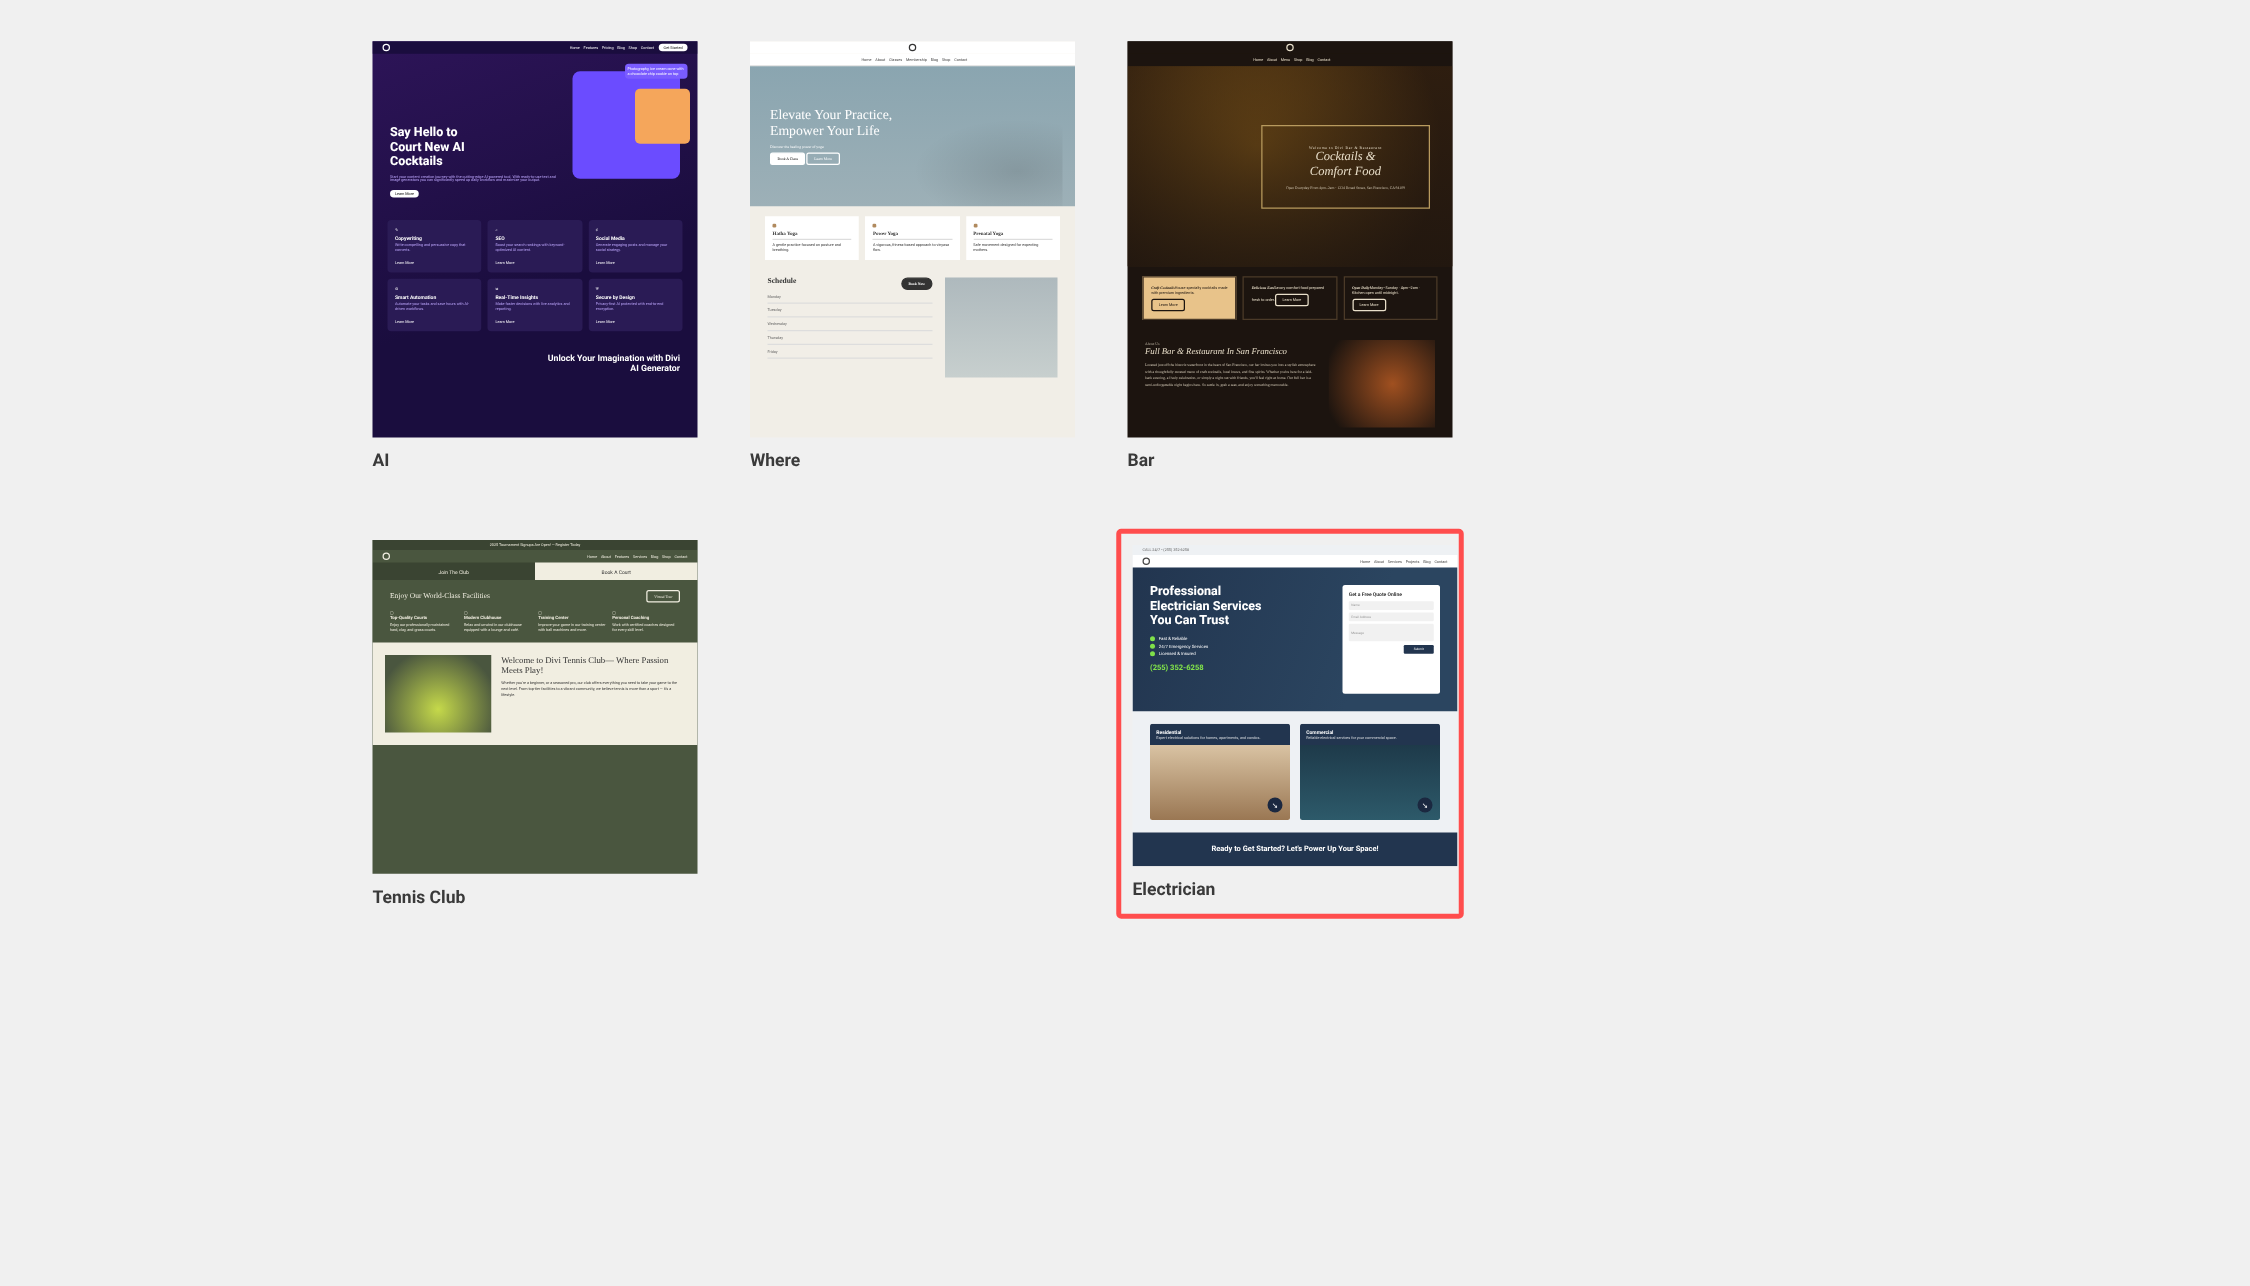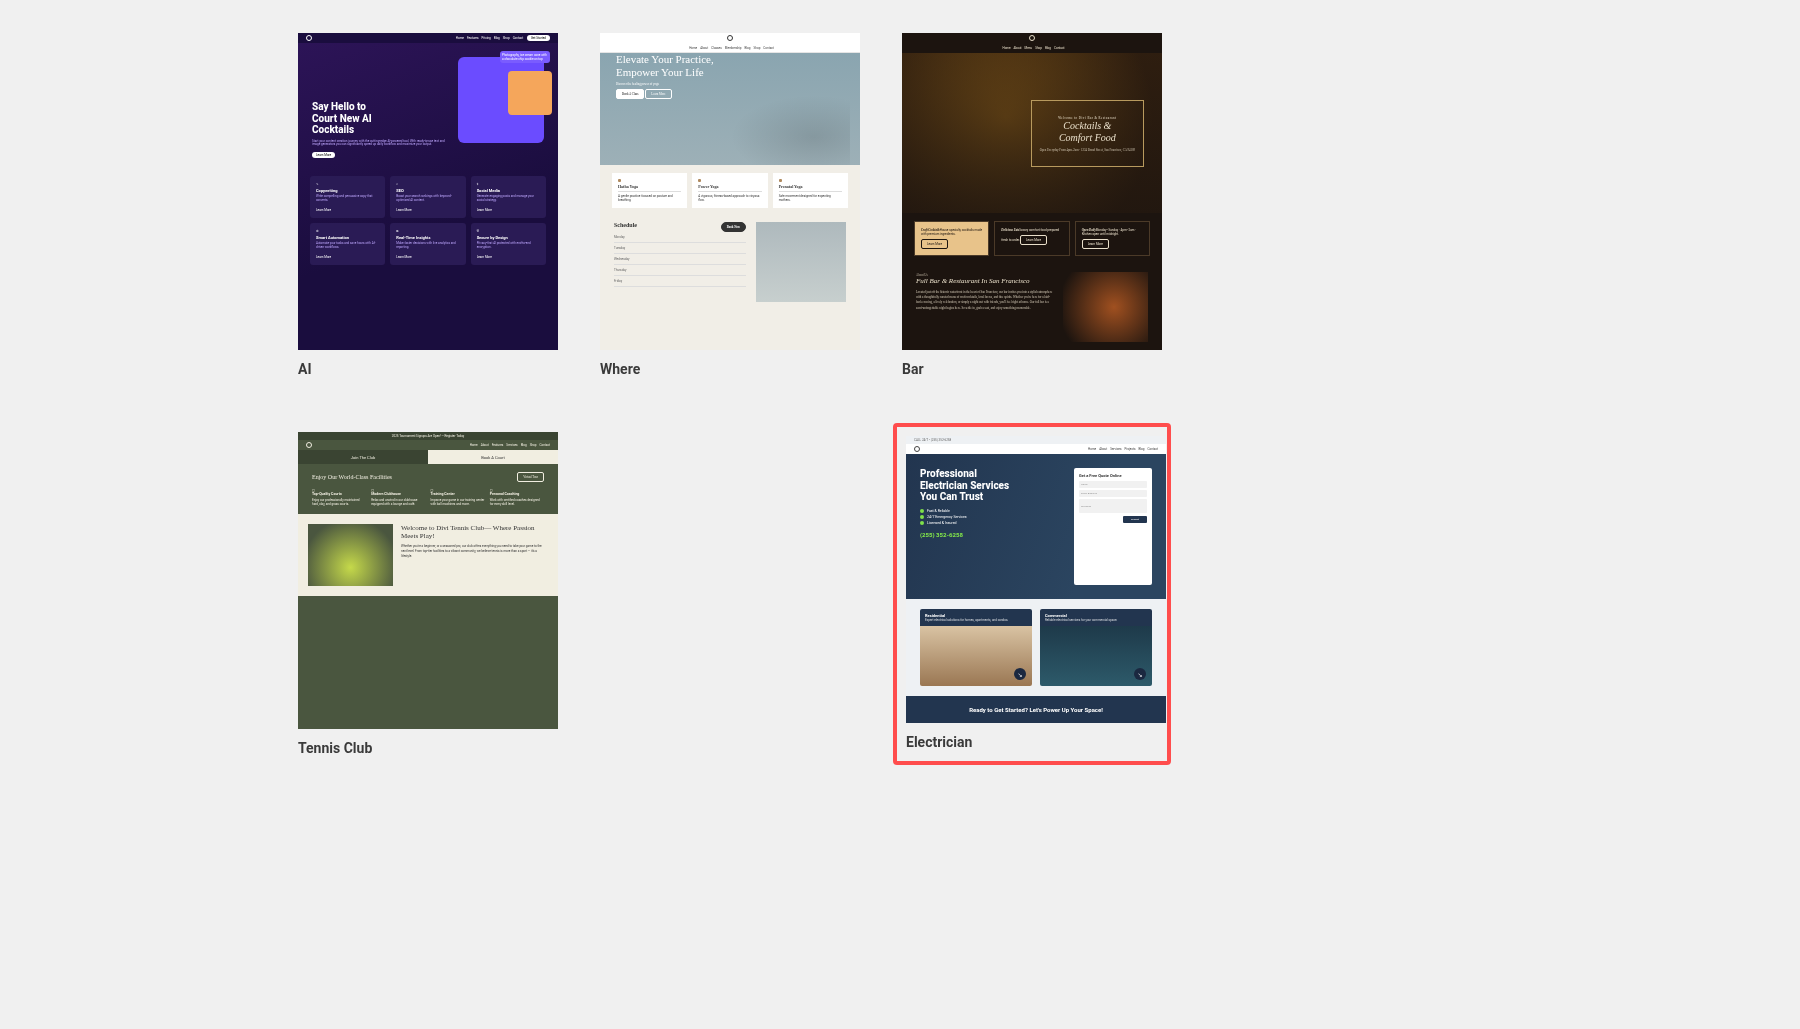--- a/index.html
+++ b/index.html
@@ -69,36 +69,36 @@
   .ai .hero-right{width:86px;height:86px;background:#6b4cff;border-radius:6px;position:relative;}
   .ai .hero-right::after{content:"";position:absolute;right:-8px;top:14px;width:44px;height:44px;background:#f5a65b;border-radius:4px;}
   .ai .hero-right .note{position:absolute;top:-6px;right:-6px;background:#7a5cff;border-radius:3px;padding:2px;font-size:3px;width:50px;}
   .ai .card{background:#2a1b55;border-radius:3px;}
   .ai .card b{font-size:4px;display:block;margin:2px 0;}
   .ai .cta{padding:10px 14px;font-size:7px;font-weight:700;text-align:right;}
   .ai .subtle{color:#bfa8ff;font-size:3px;line-height:1.3;display:block;margin-bottom:5px;}
 
   
   .yoga{height:100%;background:#f1eee7;color:#333;}
-  .yoga .hero{height:112px;background:linear-gradient(180deg,#8aa5b0 0%,#9db0b7 100%);display:flex;flex-direction:column;justify-content:flex-start;padding:0 16px;color:#fff;font-family:Georgia,serif;position:relative;}
+  .yoga .hero{height:112px;background:linear-gradient(180deg,#8aa5b0 0%,#9db0b7 100%);display:flex;flex-direction:column;justify-content:center;padding:0 16px;color:#fff;font-family:Georgia,serif;position:relative;}
   .yoga .hero h1{font-size:11px;font-weight:400;line-height:1.2;}
   .yoga .hero .figure{position:absolute;right:10px;bottom:0;width:120px;height:70px;background:radial-gradient(ellipse at 70% 60%,rgba(0,0,0,0.12),transparent 70%);}
   .yoga .card{background:#fff;}
   .yoga .card b{font-family:Georgia,serif;font-size:4px;display:block;border-bottom:0.5px solid #ddd;padding-bottom:2px;margin-bottom:2px;}
   .yoga .schedule{display:flex;gap:10px;padding:6px 14px;}
   .yoga .sched-left{flex:1;}
   .yoga .sched-left h2{font-family:Georgia,serif;font-size:6px;margin-bottom:4px;}
   .yoga .day{font-size:3px;border-bottom:0.5px solid #ddd;padding:3px 0;color:#666;}
   .yoga .sched-right{width:90px;height:80px;background:linear-gradient(#aeb9bd,#c7cfce);}
   .yoga .dot{display:inline-block;width:3px;height:3px;background:#b08a5e;border-radius:1px;margin-bottom:1px;}
 
   
   .bar{height:100%;background:#1c140f;color:#e9dfca;}
   .bar .hero{height:160px;background:linear-gradient(rgba(28,20,15,.4),rgba(28,20,15,.8)),radial-gradient(circle at 40% 40%,#a06a1a 0%,#3a2410 80%);display:flex;align-items:center;justify-content:flex-end;padding:0 18px;}
-  .bar .hbox{border:0.5px solid #b89a5e;padding:14px 8px;text-align:center;font-family:Georgia,serif;}
+  .bar .hbox{border:0.5px solid #b89a5e;padding:14px 19px;text-align:center;font-family:Georgia,serif;}
   .bar .hbox i{font-size:10px;line-height:1.2;display:block;}
   .bar .grid3 .card{border:0.5px solid #4b3a28;}
   .bar .grid3 .card:first-child{background:#e8c38a;color:#1c140f;}
   .bar .split{display:flex;gap:10px;padding:8px 14px;}
   .bar .split .txt{flex:1;font-family:Georgia,serif;}
   .bar .split .txt h2{font-size:7px;font-style:italic;font-weight:400;margin-bottom:4px;}
   .bar .split .img{width:85px;height:70px;background:radial-gradient(circle at 60% 50%,#a05020 0%,#1c140f 90%);}
 
   
   .tennis{height:100%;background:#4a563f;color:#f1eee1;}
@@ -117,21 +117,21 @@
   .tennis .fcard{font-size:3px;}
   .tennis .fcard b{display:block;font-size:3.5px;margin-bottom:2px;}
   .tennis .welcome{background:#f1eee1;color:#333;display:flex;gap:8px;padding:10px;}
   .tennis .welcome .img{width:85px;height:62px;background:radial-gradient(ellipse at 50% 70%,#c5d94a 0%,#4a563f 80%);}
   .tennis .welcome h2{font-family:Georgia,serif;font-size:7px;font-weight:400;margin-bottom:3px;}
 
   
   .elec{height:100%;background:#eef1f4;color:#1b2840;}
   .elec .navbar{border:none;}
   .elec .tbar{font-size:3px;padding:2px 8px;color:#666;}
-  .elec .hero{height:145px;background:linear-gradient(110deg,#22354f 0%,#2b4560 70%);color:#fff;display:flex;gap:10px;padding:14px 14px;}
+  .elec .hero{height:115px;background:linear-gradient(110deg,#22354f 0%,#2b4560 70%);color:#fff;display:flex;gap:10px;padding:14px 14px;}
   .elec .hero-left{flex:1;}
   .elec .hero-left h1{font-size:10px;font-weight:800;line-height:1.15;margin-bottom:6px;}
   .elec .chk{font-size:3.5px;display:flex;align-items:center;gap:3px;margin:2px 0;}
   .elec .chk::before{content:"";width:4px;height:4px;border-radius:50%;background:#7fe04a;display:inline-block;}
   .elec .phone{color:#7fe04a;font-weight:800;font-size:6px;margin-top:6px;}
   .elec .form{width:78px;background:#fff;color:#333;border-radius:2px;padding:5px;}
   .elec .form b{font-size:4px;display:block;margin-bottom:3px;}
   .elec .inp{height:7px;background:#f1f1f1;margin:2px 0;border-radius:1px;font-size:2.5px;color:#999;padding-left:2px;display:flex;align-items:center;}
   .elec .fbtn{height:7px;background:#22354f;border-radius:1px;margin-top:3px;margin-left:auto;width:24px;color:#fff;font-size:2.5px;display:flex;align-items:center;justify-content:center;}
   .elec .grid2 .card{background:#fff;padding:0;overflow:hidden;border-radius:2px;}
@@ -167,20 +167,21 @@
           </div>
       </div>
       <div class="grid3">
         <div class="card"><span>✎</span><b>Copywriting</b><span class="subtle">Write compelling and persuasive copy that converts.</span><span>Learn More</span></div>
         <div class="card"><span>⌕</span><b>SEO</b><span class="subtle">Boost your search rankings with keyword-optimized AI content.</span><span>Learn More</span></div>
         <div class="card"><span>♯</span><b>Social Media</b><span class="subtle">Generate engaging posts and manage your social strategy.</span><span>Learn More</span></div>
         <div class="card"><span>⚙</span><b>Smart Automation</b><span class="subtle">Automate your tasks and save hours with AI-driven workflows.</span><span>Learn More</span></div>
         <div class="card"><span>⧉</span><b>Real-Time Insights</b><span class="subtle">Make faster decisions with live analytics and reporting.</span><span>Learn More</span></div>
         <div class="card"><span>⛨</span><b>Secure by Design</b><span class="subtle">Privacy-first AI protected with end-to-end encryption.</span><span>Learn More</span></div>
       </div>
+      <div class="cta"><span>Unlock Your Imagination with Divi</span><br><span>AI Generator</span></div>
     </div>
     <div class="label">AI</div>
   </div>
 
   <div class="item">
     <div class="thumb yoga">
       <div class="topbar">
           <span class="logo" style="border:1px solid #333;border-radius:50%;width:6px;height:6px;display:inline-block"></span>
         </div>
       <div class="navbar">

